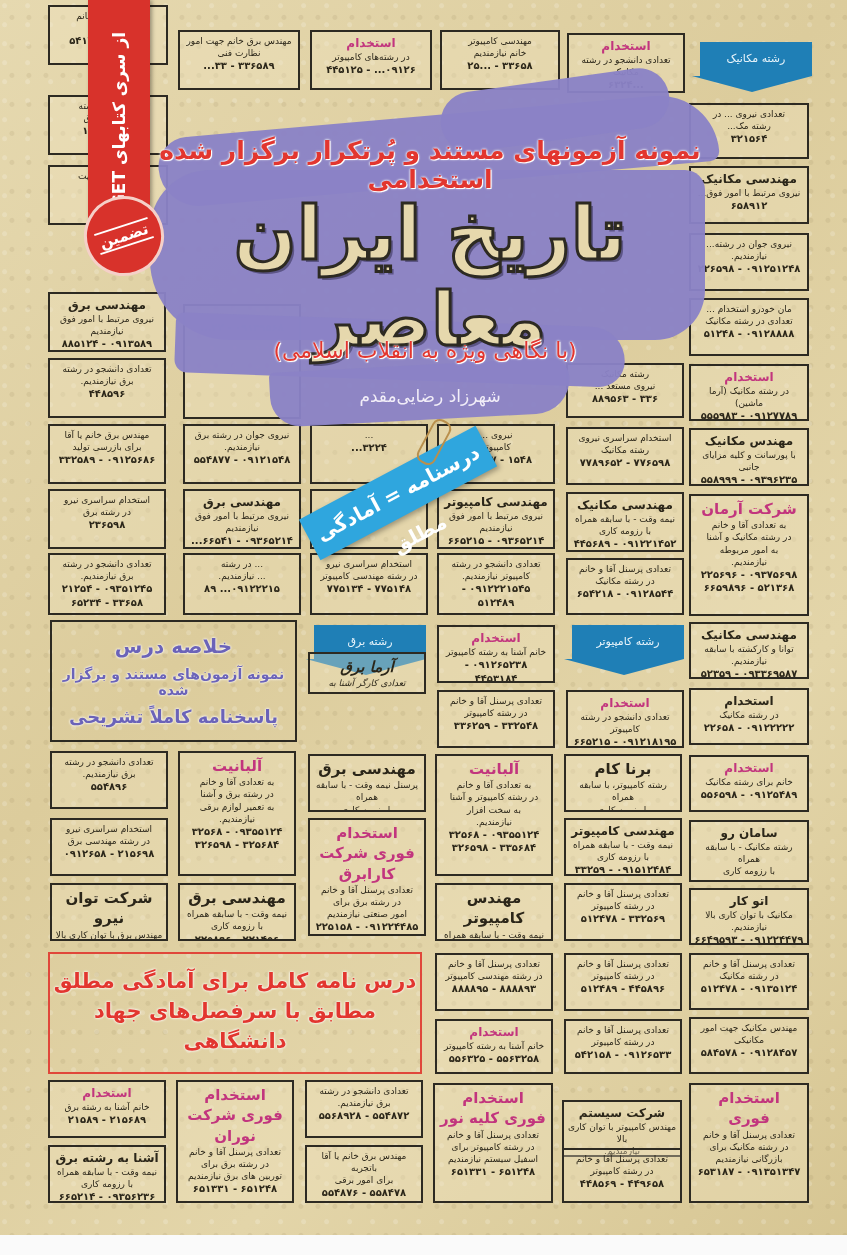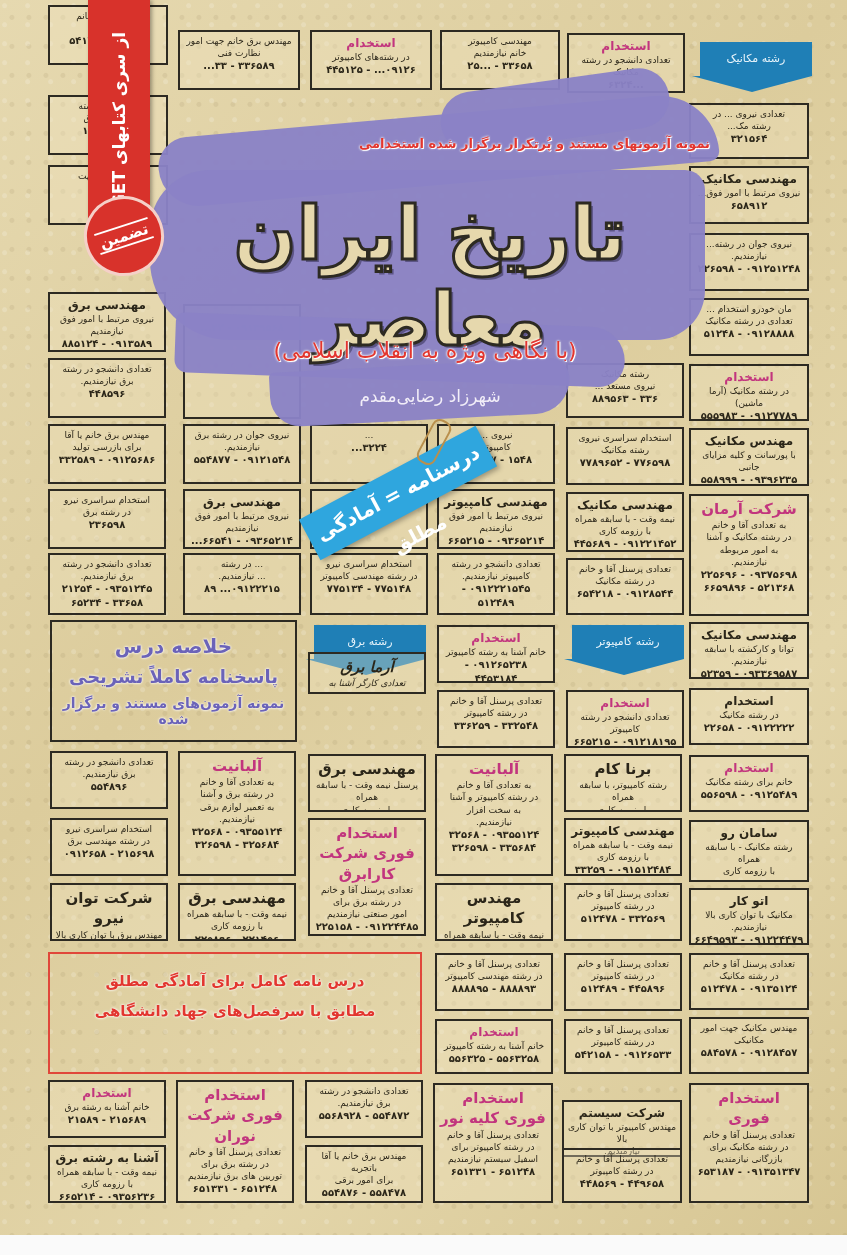--- a/index.html
+++ b/index.html
@@ -17,22 +17,22 @@
   .ad .h{font-weight:bold;font-size:12px;color:#2b2619;}
   .ad .h.pink{color:#c2357e;}
   .ad .big{font-weight:bold;font-size:15px;color:#2b2619;}
   .ad .pinkbig{font-weight:bold;font-size:15px;color:#c2357e;}
   .ad .ph{font-weight:bold;font-size:10px;letter-spacing:.5px;}
   .tag{position:absolute;background:#1f7fb6;color:#e8f4fb;direction:rtl;text-align:center;
        font-size:11px;line-height:34px;}
   .tag::after{content:"";position:absolute;left:0;right:0;top:100%;
        border-left:60px solid transparent;border-right:60px solid transparent;border-top:16px solid #1f7fb6;}
   .blob{position:absolute;background:#8a82c6;opacity:.96;}
-  .title-top{position:absolute;left:150px;top:136px;width:560px;direction:rtl;
-     color:#e2362f;font-weight:bold;font-size:13px;text-shadow:0 0 2px #fff,0 0 3px #fff,1px 1px 0 #fff;}
+  .title-top{position:absolute;left:150px;top:136px;width:560px;text-align:center;direction:rtl;
+     color:#e2362f;font-weight:bold;font-size:25px;text-shadow:0 0 2px #fff,0 0 3px #fff,1px 1px 0 #fff;}
   .title-main{position:absolute;left:160px;top:190px;width:540px;text-align:center;direction:rtl;
      font-weight:bold;font-size:74px;color:#e6d8ad;letter-spacing:2px;
      -webkit-text-stroke:3px #2d2a22;text-shadow:3px 3px 0 #5c5586;}
   .title-sub{position:absolute;left:250px;top:338px;width:350px;text-align:center;direction:rtl;
      color:#e2362f;font-weight:normal;font-size:22px;text-shadow:0 0 2px #fff,0 0 3px #fff,1px 1px 0 #fff;}
   .author{position:absolute;left:330px;top:386px;width:200px;text-align:center;direction:rtl;
      color:#f2eef8;font-size:17px;}
   .ribbon{position:absolute;left:88px;top:0;width:62px;height:240px;background:#d8322b;
      box-shadow:2px 0 4px rgba(0,0,0,.35);}
   .ribbon-text{position:absolute;left:50%;top:50%;transform:translate(-50%,-50%) rotate(-90deg);
@@ -43,21 +43,21 @@
   .seal span{color:#fff;font-weight:bold;font-size:15px;border-top:2px solid #fff;border-bottom:2px solid #fff;padding:0 3px;}
   .sticker{position:absolute;left:298px;top:470px;width:200px;height:46px;background:#2fa6de;
      transform:rotate(-28deg);transform-origin:center;color:#fff;font-weight:bold;font-size:20px;
      direction:rtl;text-align:center;line-height:46px;box-shadow:2px 3px 5px rgba(0,0,0,.3);}
   .clip{position:absolute;left:424px;top:418px;width:16px;height:44px;border:2px solid #b98f4c;border-radius:8px;transform:rotate(28deg);}
   .summary{position:absolute;left:50px;top:620px;width:247px;height:122px;border:2px solid #2d2a22;box-sizing:border-box;
      direction:rtl;text-align:center;}
   .summary div{font-weight:bold;color:#6b63b8;text-shadow:0 0 2px #fff,0 0 3px #fff;}
   .redbox{position:absolute;left:48px;top:952px;width:374px;height:122px;border:2px solid #e0473a;box-sizing:border-box;
      direction:rtl;text-align:center;padding-top:12px;}
-  .redbox div{color:#e2362f;font-weight:bold;font-size:15px;line-height:30px;text-shadow:0 0 2px #fff,0 0 3px #fff;}
+  .redbox div{color:#e2362f;font-weight:bold;font-size:21px;line-height:30px;text-shadow:0 0 2px #fff,0 0 3px #fff;}
 </style>
 </head>
 <body>
 
 <div class="cover">
 
   <div class="tag" style="left:700px;top:42px;width:112px;">رشته مکانیک</div>
   <div class="tag" style="left:314px;top:625px;width:112px;">رشته برق</div>
   <div class="tag" style="left:572px;top:625px;width:112px;">رشته کامپیوتر</div>
 
@@ -457,21 +457,21 @@
   </div>
   <div class="seal">
     <span>تضمین</span>
   </div>
 
   <div class="sticker">درسنامه = آمادگی مطلق</div>
   <div class="clip"></div>
 
   <div class="summary">
     <div style="font-size:20px;margin-top:12px;">خلاصه درس</div>
+    <div style="font-size:14px;margin-top:8px;">نمونه آزمون‌های مستند و برگزار شده</div>
     <div style="font-size:18px;margin-top:8px;">پاسخنامه کاملاً تشریحی</div>
-    <div style="font-size:14px;margin-top:8px;">نمونه آزمون‌های مستند و برگزار شده</div>
   </div>
 
   <div class="redbox">
     <div>درس نامه کامل برای آمادگی مطلق</div>
     <div>مطابق با سرفصل‌های جهاد دانشگاهی</div>
   </div>
 </div>
 
 </body></html>

